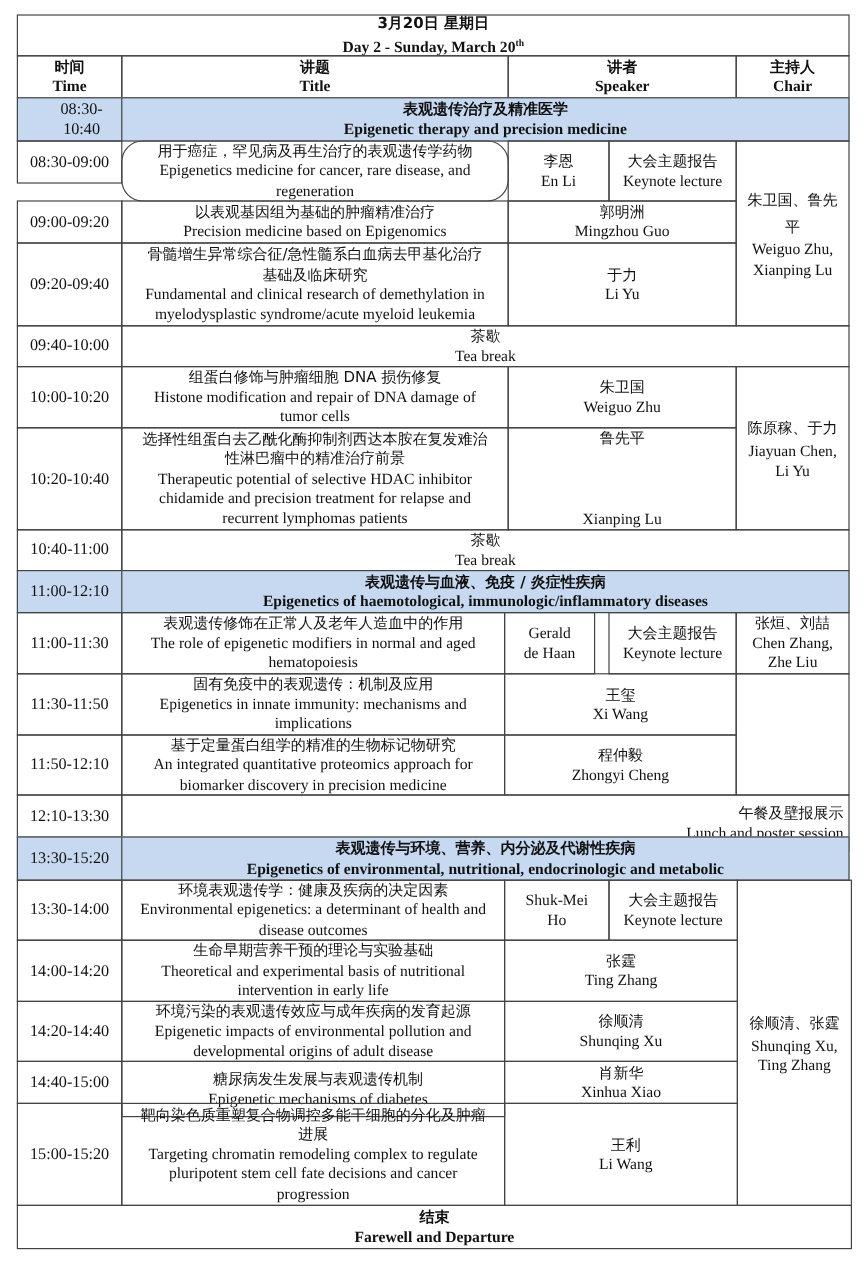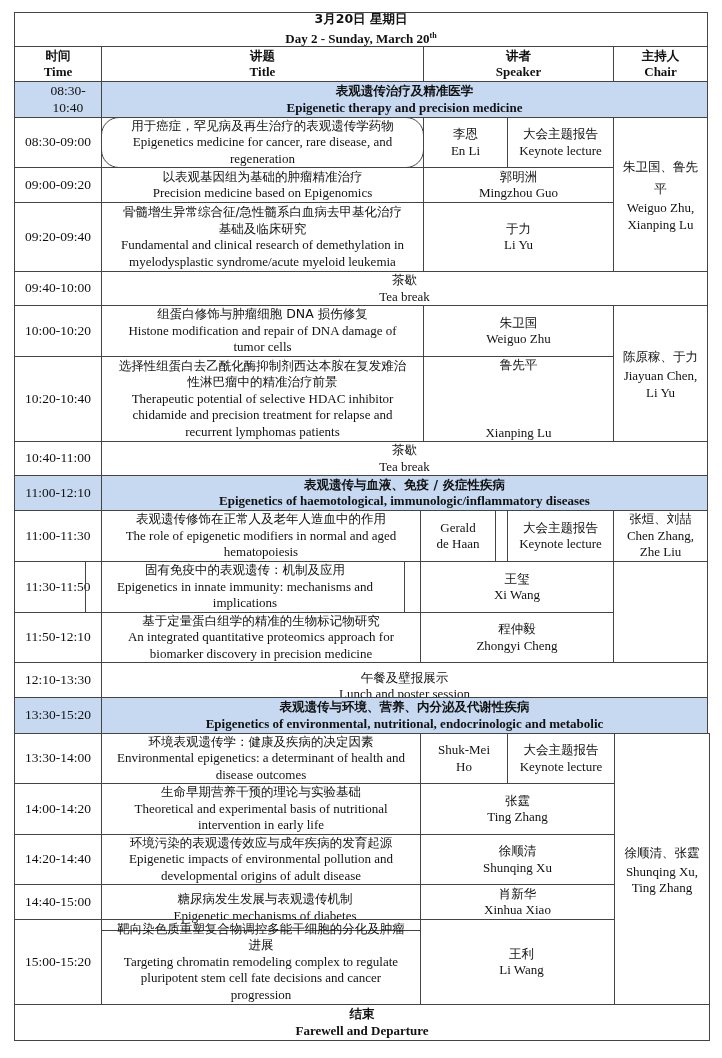--- a/index.html
+++ b/index.html
@@ -41,21 +41,21 @@
 </div>
 
 <div class="cell band time" style="left:14px;top:81px;width:88px;height:37px;padding-left:24px;">
   <span>08:30-10:40</span>
 </div>
 <div class="cell band bold" style="left:101px;top:81px;width:607px;height:37px;">
   <span class="line cjk">表观遗传治疗及精准医学</span>
   <span class="line">Epigenetic therapy and precision medicine</span>
 </div>
 
-<div class="cell time" style="left:14px;top:117px;width:88px;height:51px;">
+<div class="cell time" style="left:14px;top:117px;width:88px;height:36px;">
     <span>08:30-09:00</span>
   </div>
 <div class="cell" style="left:101px;top:117px;width:323px;height:51px;border-radius:18px;">
   <span class="line cjk">用于癌症，罕见病及再生治疗的表观遗传学药物</span>
   <span class="wrap">Epigenetics medicine for cancer, rare disease, and regeneration</span>
 </div>
 <div class="cell" style="left:423px;top:117px;width:85px;height:51px;">
   <span class="line cjk">李恩</span>
   <span class="line">En Li</span>
 </div>
@@ -161,21 +161,21 @@
   <span class="line">Keynote lecture</span>
 </div>
 <div class="cell" style="left:613px;top:510px;width:95px;height:52px;">
   <span class="line cjk">张烜、刘喆</span>
   <span class="wrap" style="padding:0 6px;">Chen Zhang, Zhe Liu</span>
 </div>
 
 <div class="cell time" style="left:14px;top:561px;width:88px;height:52px;">
     <span>11:30-11:50</span>
   </div>
-<div class="cell" style="left:85px;top:561px;width:320px;height:52px;padding:0 14px;text-align:center;">
+<div class="cell" style="left:101px;top:561px;width:320px;height:52px;padding:0 14px;text-align:center;">
   <span class="line cjk">固有免疫中的表观遗传：机制及应用</span>
   <span class="wrap">Epigenetics in innate immunity: mechanisms and implications</span>
 </div>
 <div class="cell" style="left:420px;top:561px;width:194px;height:52px;">
   <span class="line cjk">王玺</span>
   <span class="line">Xi Wang</span>
 </div>
 
 <div class="cell time" style="left:14px;top:612px;width:88px;height:51px;">
     <span>11:50-12:10</span>
@@ -187,21 +187,21 @@
 <div class="cell" style="left:420px;top:612px;width:194px;height:51px;">
   <span class="line cjk">程仲毅</span>
   <span class="line">Zhongyi Cheng</span>
 </div>
 
 <div class="cell" style="left:613px;top:561px;width:95px;height:102px;"></div>
 
 <div class="cell time" style="left:14px;top:662px;width:88px;height:36px;">
     <span>12:10-13:30</span>
   </div>
-<div class="cell" style="left:101px;top:662px;width:607px;height:48px;">
+<div class="cell" style="left:101px;top:662px;width:607px;height:48px;align-items:flex-end;">
   <span class="line cjk">午餐及壁报展示</span>
   <span class="line">Lunch and poster session</span>
 </div>
 
 <div class="cell band time" style="left:14px;top:697px;width:88px;height:37px;">
     <span>13:30-15:20</span>
   </div>
 <div class="cell band bold" style="left:101px;top:697px;width:607px;height:37px;">
   <span class="line cjk">表观遗传与环境、营养、内分泌及代谢性疾病</span>
   <span class="line">Epigenetics of environmental, nutritional, endocrinologic and metabolic</span>

